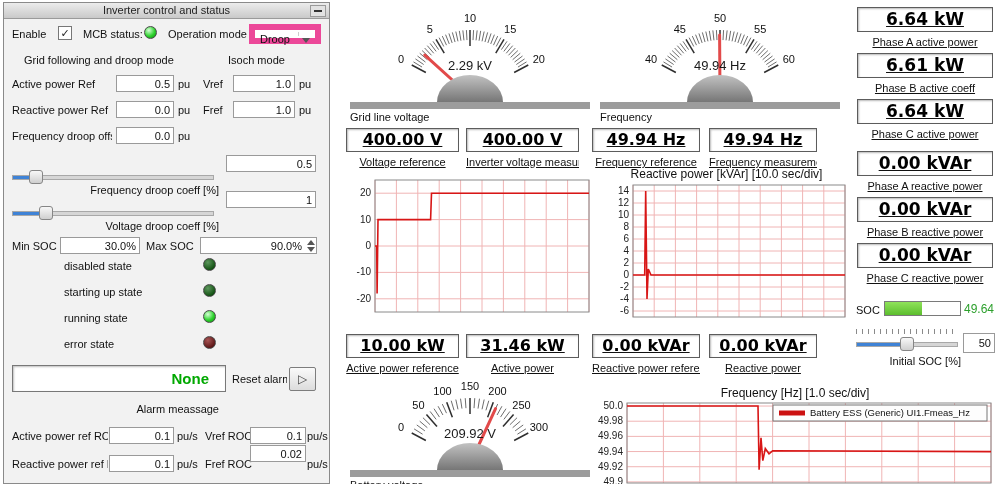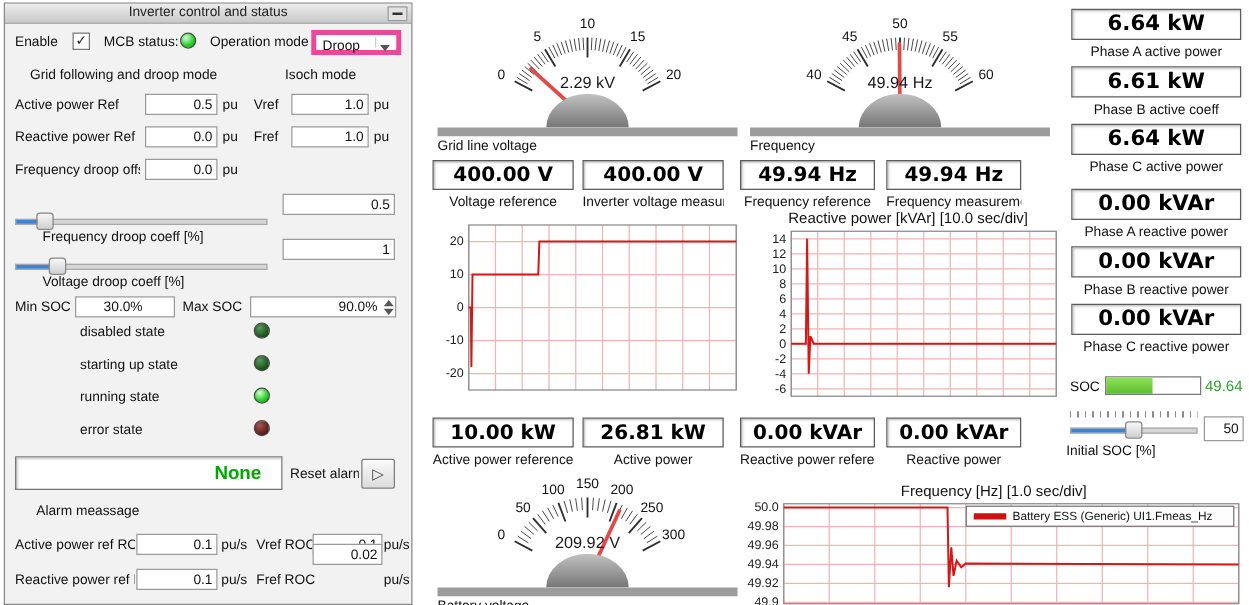--- a/index.html
+++ b/index.html
@@ -6,42 +6,42 @@
   html,body{background:#ffffff;}
   body{font-family:"Liberation Sans","DejaVu Sans",sans-serif;color:#111;}
   #app{position:relative;width:999px;height:484px;background:#fff;overflow:hidden;font-size:11px;}
   
   #control-panel{position:absolute;left:3px;top:2px;width:327px;height:482px;background:#f2f2f2;border:1px solid #8a8a8a;}
   .titlebar{position:absolute;left:0;top:0;right:0;height:16px;background:linear-gradient(#ececec,#c9c9c9);border-bottom:1px solid #9a9a9a;text-align:center;line-height:15px;font-size:11px;color:#222;}
   .min-box{position:absolute;right:3px;top:2px;width:16px;height:12px;background:#e2e2e2;border:1px solid #9a9a9a;display:flex;align-items:center;justify-content:center;}
   .min-dash{width:8px;height:2px;background:#333;}
   .lbl{position:absolute;white-space:nowrap;font-size:11px;line-height:14px;color:#111;}
   .clip{overflow:hidden;}
-  .tc{text-align:left;}
+  .tc{text-align:right;}
   .tr{text-align:left;}
   .field{position:absolute;height:17px;border:1px solid #9a9a9a;background:#fff;font:11px "Liberation Sans","DejaVu Sans",sans-serif;text-align:right;padding-right:3px;color:#111;}
   .checkbox{position:absolute;width:14px;height:14px;background:#fff;border:1px solid #777;text-align:center;line-height:12px;font-size:11px;font-weight:bold;color:#222;cursor:pointer;}
   .led{position:absolute;width:13px;height:13px;border-radius:50%;border:1px solid #4a4a4a;}
-  .dropdown{position:absolute;height:20px;background:#fff;border:4px solid #ec4899;padding-left:5px;line-height:18px;cursor:pointer;}
+  .dropdown{position:absolute;height:20px;background:#fff;border:6px solid #ec4899;padding-left:5px;line-height:18px;cursor:pointer;}
   .dd-arrow{position:absolute;right:5px;top:8px;width:0;height:0;border-left:4px solid transparent;border-right:4px solid transparent;border-top:5px solid #555;}
   .dd-sep{position:absolute;right:16px;top:2px;bottom:2px;width:1px;background:#ccc;}
   .slider{position:absolute;height:14px;}
   .sl-track{position:absolute;left:0;right:0;top:5px;height:5px;background:#d6d6d6;border:1px solid #a8a8a8;}
   .sl-fill{position:absolute;left:1px;top:6px;height:3px;background:#3f83d6;}
   .sl-handle{position:absolute;top:0;width:14px;height:14px;background:linear-gradient(#f8f8f8,#cfcfcf);border:1px solid #868686;border-radius:3px;cursor:pointer;}
   .spinner{position:absolute;width:12px;height:15px;}
   .sp-up,.sp-dn{position:absolute;left:2px;width:0;height:0;border-left:4px solid transparent;border-right:4px solid transparent;}
   .sp-up{top:2px;border-bottom:5px solid #555;}
   .sp-dn{bottom:1px;border-top:5px solid #555;}
   .alarm-box{position:absolute;background:#fff;border:1px solid #787878;box-shadow:inset 1px 1px 2px rgba(0,0,0,.25);}
   .alarm-text{display:block;color:#00a800;font-weight:bold;font-size:15px;text-align:right;padding:4px 16px 0 0;}
   .reset-btn{position:absolute;background:linear-gradient(#fafafa,#dcdcdc);border:1px solid #7d7d7d;border-radius:2px;display:flex;align-items:center;justify-content:center;cursor:pointer;}
   .play-tri{font-size:12px;color:#444;line-height:1;}
   
-  .dv{position:absolute;}
+  .dv{position:absolute;text-decoration:underline;}
   .dv-box{height:24px;background:#fff;border:1px solid #5c5c5c;box-shadow:inset 1px 1px 2px rgba(0,0,0,.28);font-weight:bold;font-size:16px;text-align:center;line-height:22px;color:#000;font-family:"DejaVu Sans",sans-serif;}
   .dv-box.big{height:25px;font-size:17px;line-height:23px;}
   .dv-label{margin-top:4px;font-size:11px;text-align:center;white-space:nowrap;overflow:hidden;color:#111;}
   
   .gauge{position:absolute;}
   .gauge-bar{height:7px;background:#9c9c9c;}
   .gauge-label{text-align:left;font-size:11px;margin-top:2px;white-space:nowrap;overflow:hidden;}
   
   .chart{position:absolute;}
   .chart-title{text-align:center;font-size:12px;height:15px;line-height:15px;color:#111;white-space:nowrap;}
@@ -106,21 +106,21 @@
 
     <input class="field" style="left: 222px; top: 188px; width: 90px;" value="1">
     <div class="slider" style="left:8px;top:203px;width:202px">
       <div class="sl-track"></div>
       <div class="sl-fill" style="width: calc(17% - 1px);"></div>
       <div class="sl-handle" style="left: calc(17% - 7px);"></div>
     </div>
     <span class="lbl tc" style="left:30px;top:216px;width:185px">Voltage droop coeff [%]</span>
 
     <span class="lbl" style="left:8px;top:236px">Min SOC</span>
-    <input class="field" style="left: 56px; top: 234px; width: 80px; text-align: center;" value="30.0%">
+    <input class="field" style="left: 56px; top: 234px; width: 80px;" value="30.0%">
     <span class="lbl" style="left:142px;top:236px">Max SOC</span>
     <input class="field" style="left: 196px; top: 234px; width: 117px; padding-right: 14px;" value="90.0%">
     <span class="spinner" style="left:301px;top:235px">
       <span class="sp-up"></span>
       <span class="sp-dn"></span>
     </span>
 
     <span class="lbl tr" style="left:60px;top:256px;width:133px">disabled state</span>
     <span class="led" style="left: 199px; top: 255px; background: radial-gradient(circle at 35% 30%, rgb(93, 151, 93), rgb(16, 79, 16) 75%);"></span>
     <span class="lbl tr" style="left:60px;top:282px;width:133px">starting up state</span>
@@ -143,21 +143,21 @@
     <input class="field" style="left: 105px; top: 424px; width: 65px;" value="0.1">
     <span class="lbl" style="left:173px;top:426px">pu/s</span>
     <span class="lbl" style="left:201px;top:426px">Vref ROC</span>
     <input class="field" style="left: 246px; top: 424px; width: 56px;" value="0.1">
     <span class="lbl clip" style="left:303px;top:426px;width:22px">pu/s</span>
 
     <span class="lbl clip" style="left:8px;top:454px;width:96px">Reactive power ref ROC</span>
     <input class="field" style="left: 105px; top: 452px; width: 65px;" value="0.1">
     <span class="lbl" style="left:173px;top:454px">pu/s</span>
     <span class="lbl" style="left:201px;top:454px">Fref ROC</span>
-    <input class="field" style="left: 246px; top: 432px; width: 56px;" value="0.02">
+    <input class="field" style="left: 246px; top: 442px; width: 56px;" value="0.02">
     <span class="lbl clip" style="left:303px;top:454px;width:22px">pu/s</span>
   </section>
 
   <div class="gauge" style="left:350px;top:6px;width:240px">
     <div class="gauge-svg">
         <svg viewBox="0 0 240 96" width="240" height="96" style="display:block">
           <defs>
             <linearGradient id="hub0" x1="0" y1="0" x2="0" y2="1">
               <stop offset="0" stop-color="#c2c2c2"></stop>
               <stop offset="1" stop-color="#767676"></stop>
@@ -425,21 +425,21 @@
           <polyline points="28.0,93.0 39.7,93.0 40.7,9.0 42.0,117.0 43.3,87.0 46.0,93.0 240.0,93.0" fill="none" stroke="#d81616" stroke-width="1.6"></polyline>
         </svg>
       </div>
   </div>
 
   <div class="dv" style="left:346px;top:334px;width:113px">
     <div class="dv-box">10.00 kW</div>
     <div class="dv-label">Active power reference</div>
   </div>
   <div class="dv" style="left:466px;top:334px;width:113px">
-    <div class="dv-box">26.81 kW</div>
+    <div class="dv-box">31.46 kW</div>
     <div class="dv-label">Active power</div>
   </div>
   <div class="dv" style="left:592px;top:334px;width:108px">
     <div class="dv-box">0.00 kVAr</div>
     <div class="dv-label">Reactive power reference</div>
   </div>
   <div class="dv" style="left:709px;top:334px;width:108px">
     <div class="dv-box">0.00 kVAr</div>
     <div class="dv-label">Reactive power</div>
   </div>

